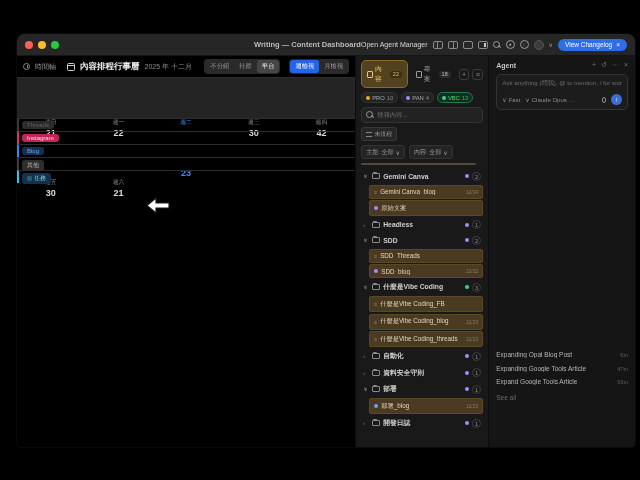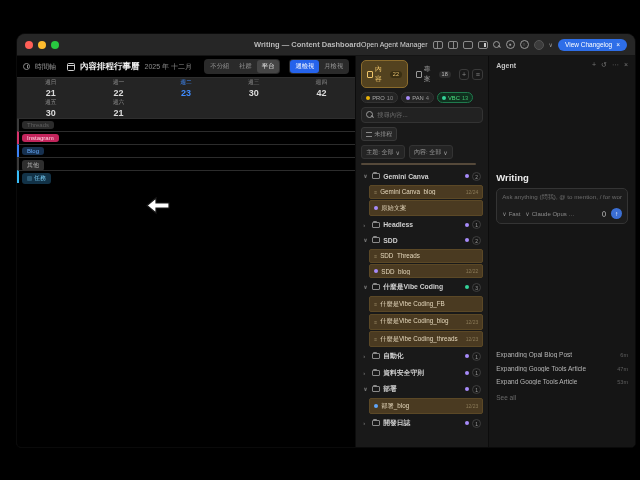--- a/index.html
+++ b/index.html
@@ -48,21 +48,21 @@
   .seg + .seg { margin-left:4px; }
   .seg-opt { font-size:6.3px; color:#9a9a9a; padding:2px 5px; border-radius:3px; white-space:nowrap; }
   .seg-opt.active { background:#454545; color:#fff; }
   .seg-opt.active-blue { background:#2563eb; color:#fff; }
   
   .day-header { height:42px; display:grid; grid-template-columns:repeat(5,1fr);
     background:#242424; border-top:1px solid #2e2e2e; border-bottom:1px solid #2e2e2e; }
   .day-cell { display:flex; flex-direction:column; align-items:center; justify-content:center; gap:1px; }
   .day-name { font-size:5.8px; color:#8a8a8a; }
   .day-num { font-size:9px; font-weight:bold; color:#dcdcdc; }
-  .day-cell.today .day-name, .day-cell.today .day-num { color:#3f8cff; }
+  .day-cell.today .day-name, .day-cell.today .day-num { color:#3f8cff;margin-top:40px; }
   
   .groups { flex:1; overflow:hidden; }
   .row-group { position:relative; border-top:1px solid #2c2c2c; padding-top:12px; border-left:2px solid transparent; }
   .row-group:first-child { border-top:none; }
   .g-threads { border-left-color:#3a3a3a; } .g-instagram { border-left-color:#d6336c; }
   .g-blog { border-left-color:#3b82f6; } .g-other { border-left-color:#3a3a3a; }
   .g-tasks { border-left-color:#38bdf8; }
   .group-label { position:absolute; top:2px; left:3px; font-size:6px; padding:1px 5px;
     border-radius:3px; display:flex; align-items:center; gap:2px; }
   .gl-threads { background:#2b2b2b; color:#5f5f5f; }
@@ -398,21 +398,20 @@
     <div class="agent">
       <div class="ag-head">
         <span class="ag-title">Agent</span>
         <span class="ag-icons">
           <span>+</span>
           <span>↺</span>
           <span>⋯</span>
           <span>×</span>
         </span>
       </div>
-      <div class="writing-title">Writing</div>
       <div class="askbox">
         <div class="ask-ph">Ask anything (問我), @ to mention, / for wor</div>
         <div class="ask-controls">
           <span class="ask-dd">
             <span>∨</span>
             <span>Fast</span>
           </span>
           <span class="ask-dd">
             <span>∨</span>
             <span>Claude Opus …</span>

